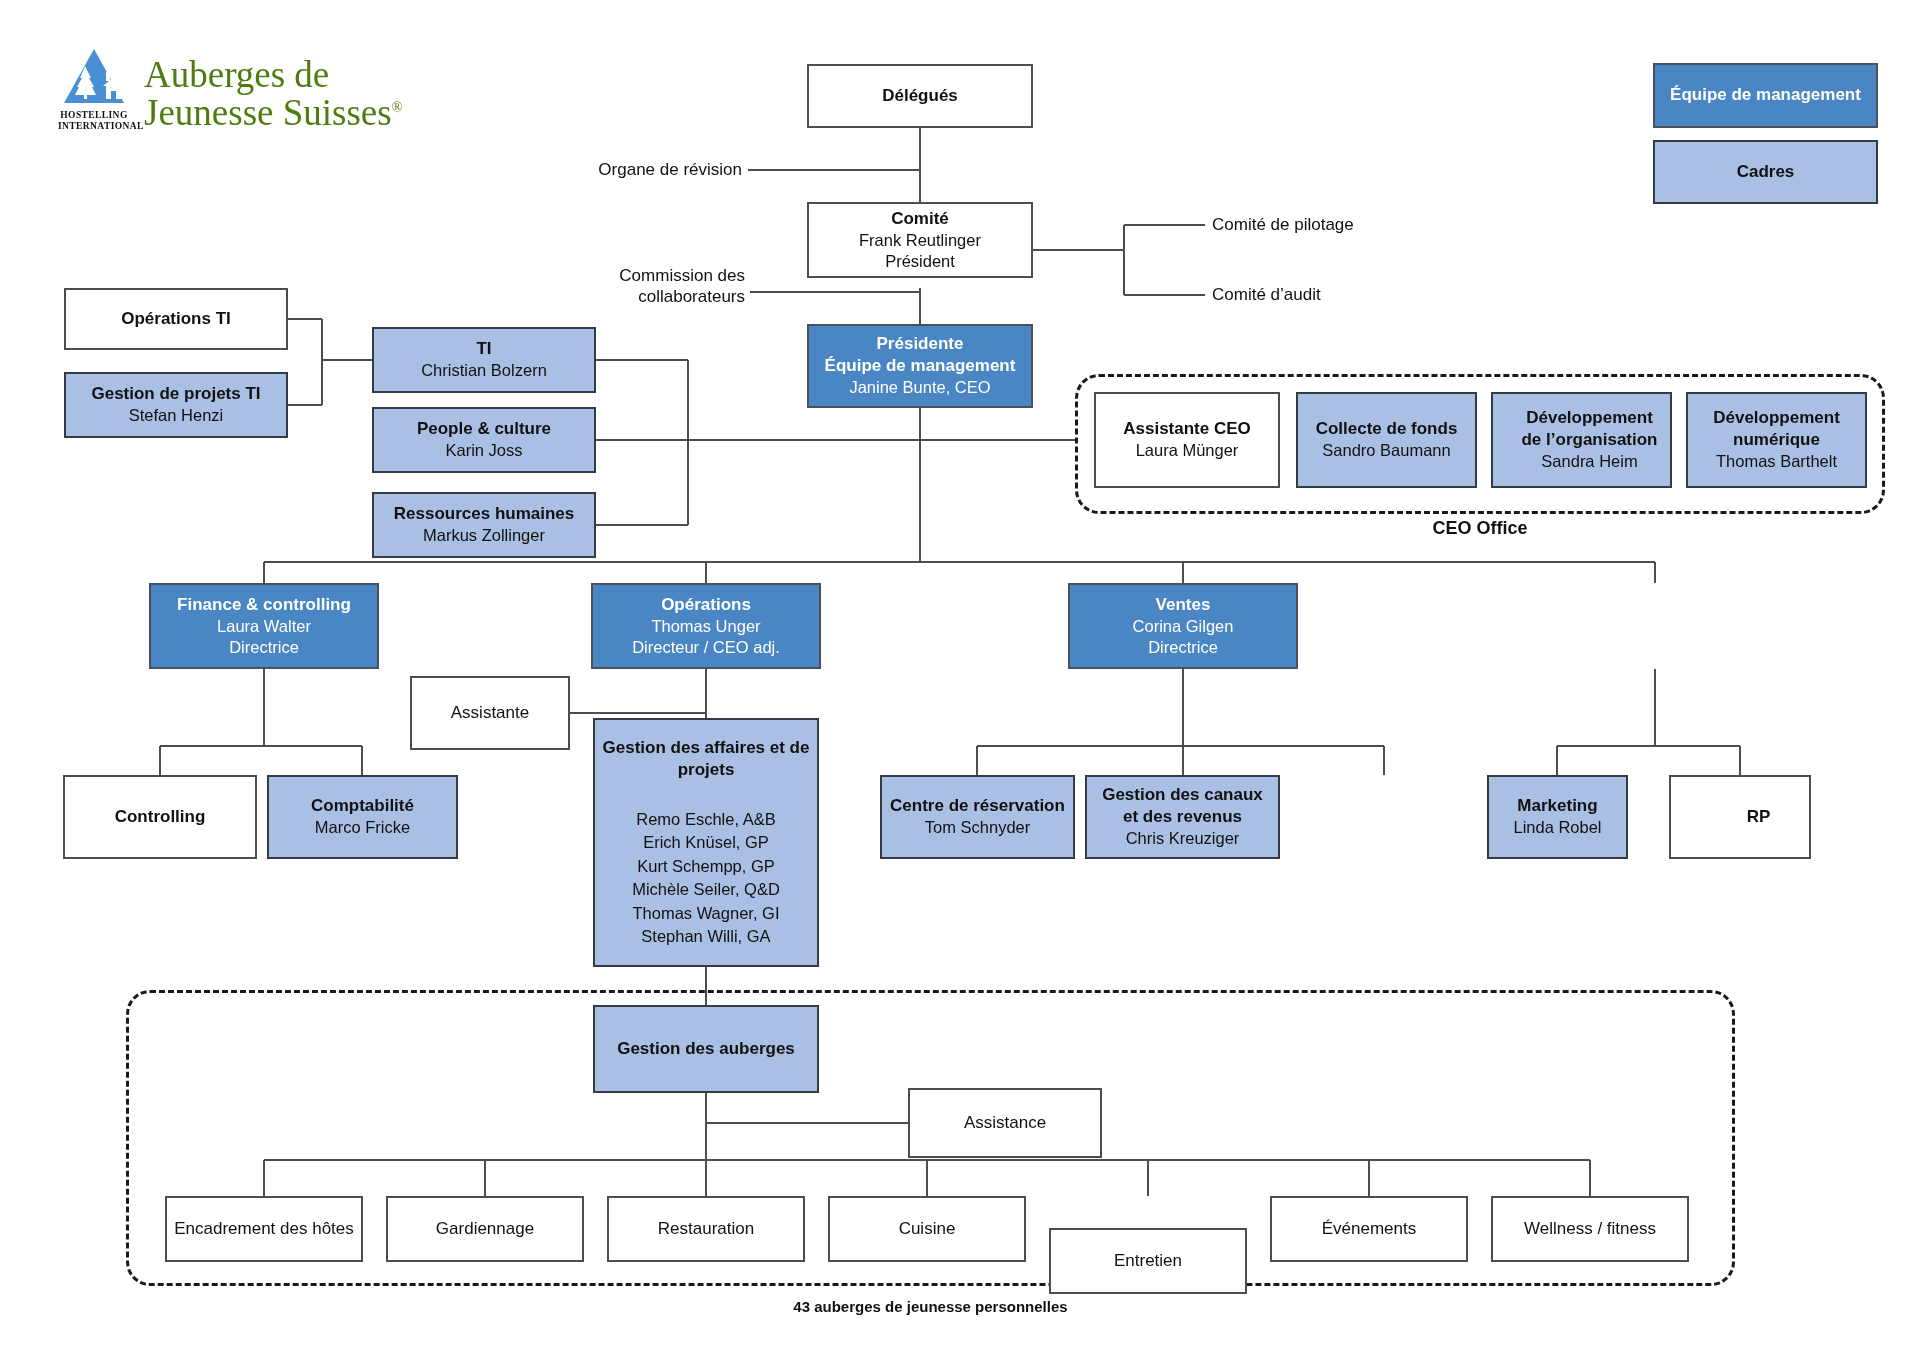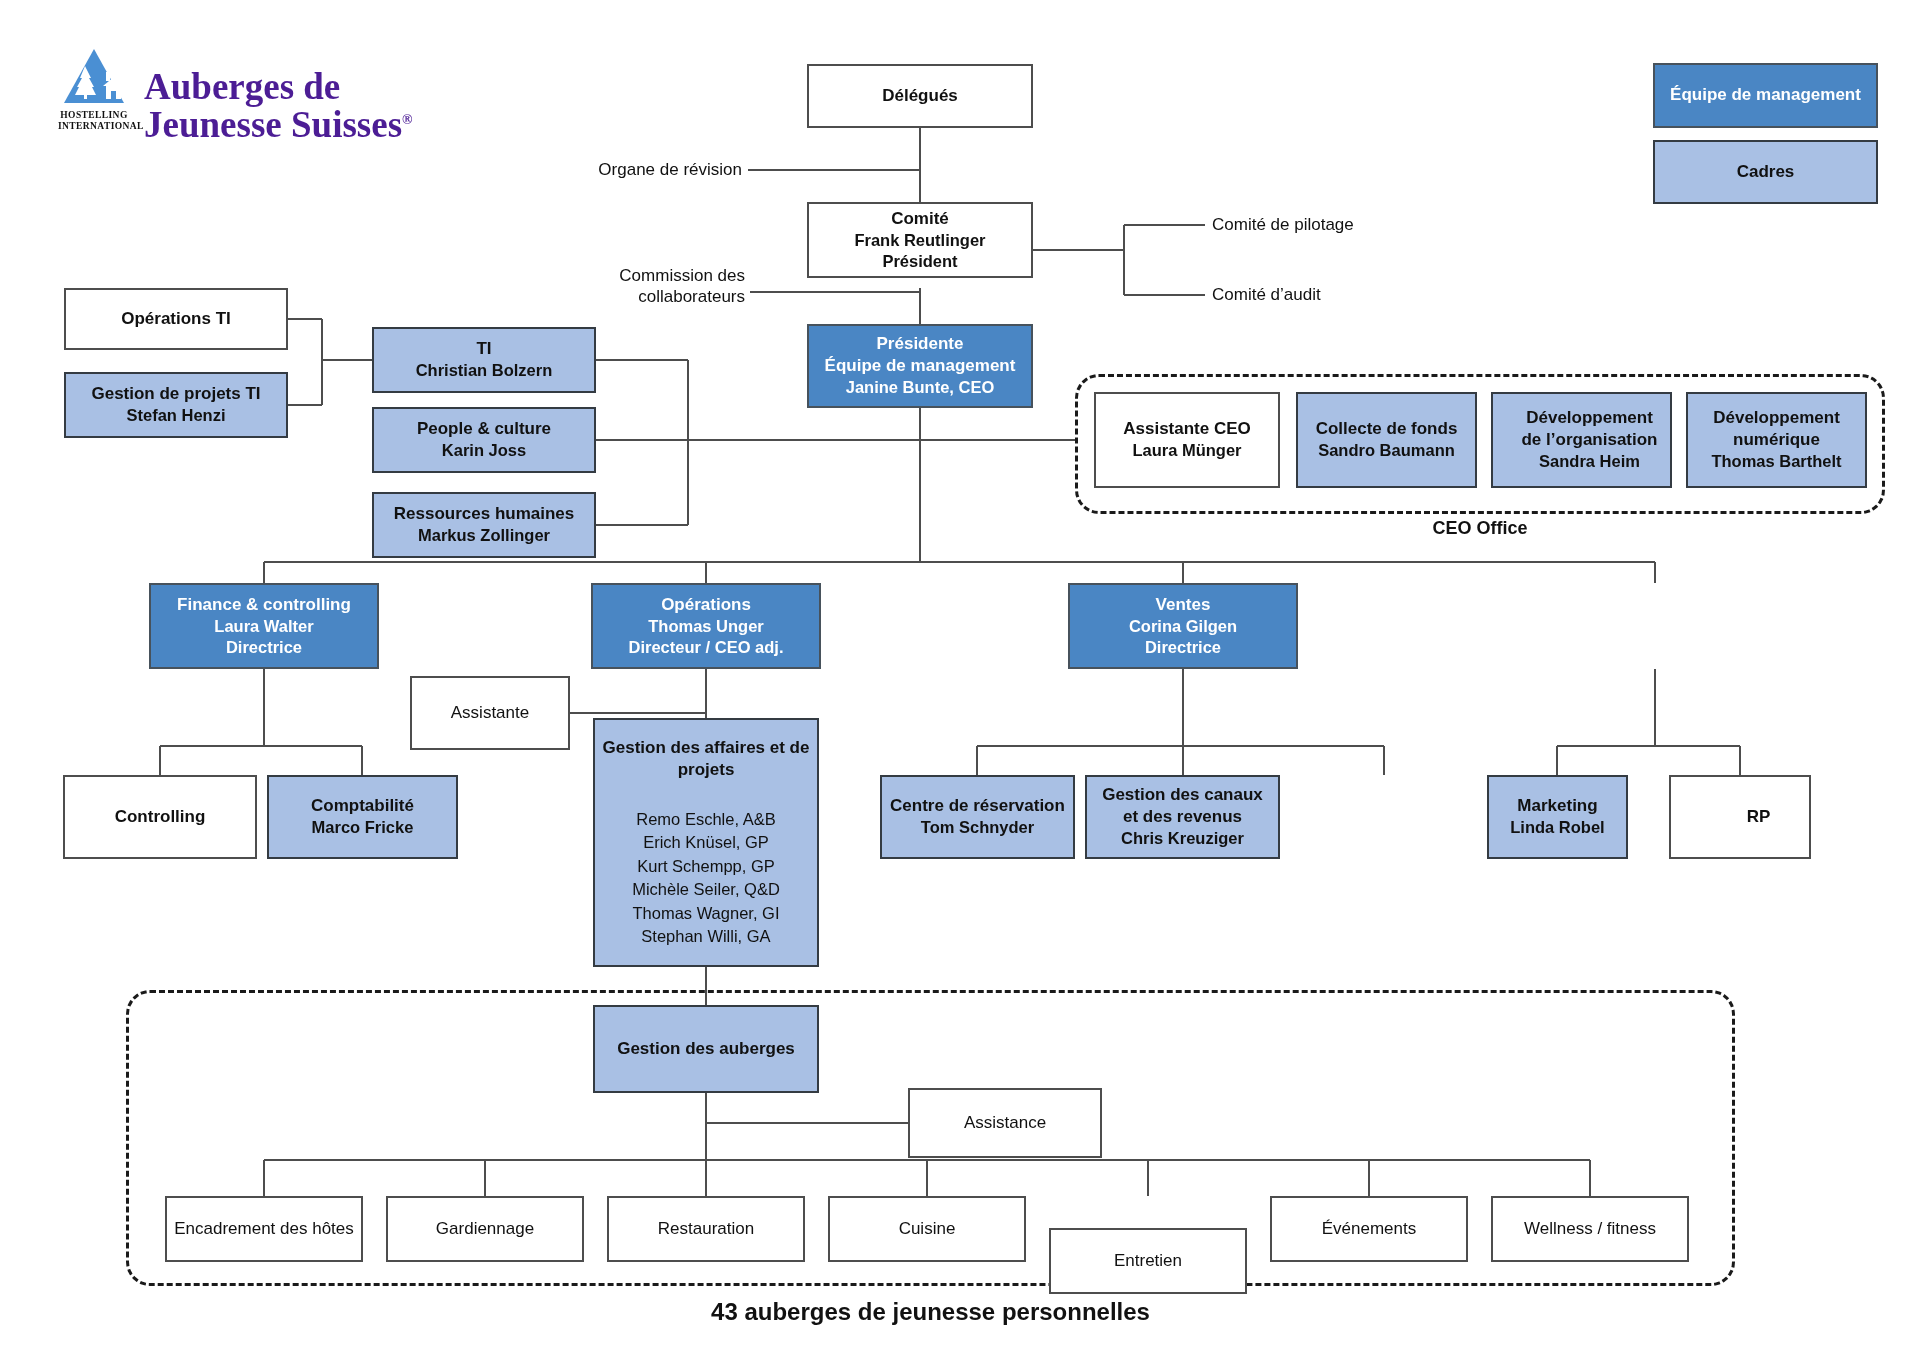--- a/index.html
+++ b/index.html
@@ -5,31 +5,31 @@
   html,body{margin:0;padding:0;background:#ffffff;}
   #canvas{position:relative;width:1920px;height:1358px;background:#fff;overflow:hidden;
           font-family:"Liberation Sans", sans-serif;color:#111;}
   .box{position:absolute;box-sizing:border-box;display:flex;flex-direction:column;
        justify-content:center;align-items:center;text-align:center;line-height:1.3;
        padding:4px 6px;}
   .white{background:#fff;border:2px solid #4d4d4d;}
   .mgmt{background:var(--mgmt,#4a86c4);border:2px solid #47525c;color:#fff;}
   .cadre{background:var(--cadre,#a9c0e4);border:2px solid #343b42;color:#111;}
   .bt{font-weight:bold;font-size:17px;}
-  .bn{font-size:16.5px;font-weight:bold;}
+  .bn{font-size:16.5px;font-weight:normal;}
   .reg .bt{font-weight:normal;}
   .hl,.vl{position:absolute;background:#4d4d4d;}
   .hl{height:2px;} .vl{width:2px;}
   .lab{position:absolute;font-size:17px;line-height:1.22;}
   .dashed{position:absolute;border:3px dashed #1a1a1a;border-radius:24px;box-sizing:border-box;}
-  .caption{position:absolute;text-align:center;font-weight:bold;font-size:24px;}
+  .caption{position:absolute;text-align:center;font-weight:bold;font-size:15px;}
   .members{font-size:16.5px;line-height:1.42;}
   .logo{position:absolute;left:58px;top:48px;display:flex;align-items:flex-start;}
-  .logotxt{font-family:"Liberation Serif", serif;font-weight:bold;font-size:37px;
-           line-height:1.04;color:#4c1d95;margin-left:14px;margin-top:20px;}
+  .logotxt{font-family:"Liberation Serif", serif;font-weight:normal;font-size:37px;
+           line-height:1.04;color:#4d7c0f;margin-left:14px;margin-top:8px;}
   .hi{font-family:"Liberation Serif", serif;font-weight:bold;font-size:9.5px;
       letter-spacing:.4px;text-align:center;line-height:1.15;margin-top:2px;}
   sup{font-size:14px;}
   .legend .bt{font-size:17px;font-weight:600;}
 </style>
 </head>
 <body>
 
 <div id="canvas" style="--mgmt: #4a86c4; --cadre: #a9c0e4;">
 

